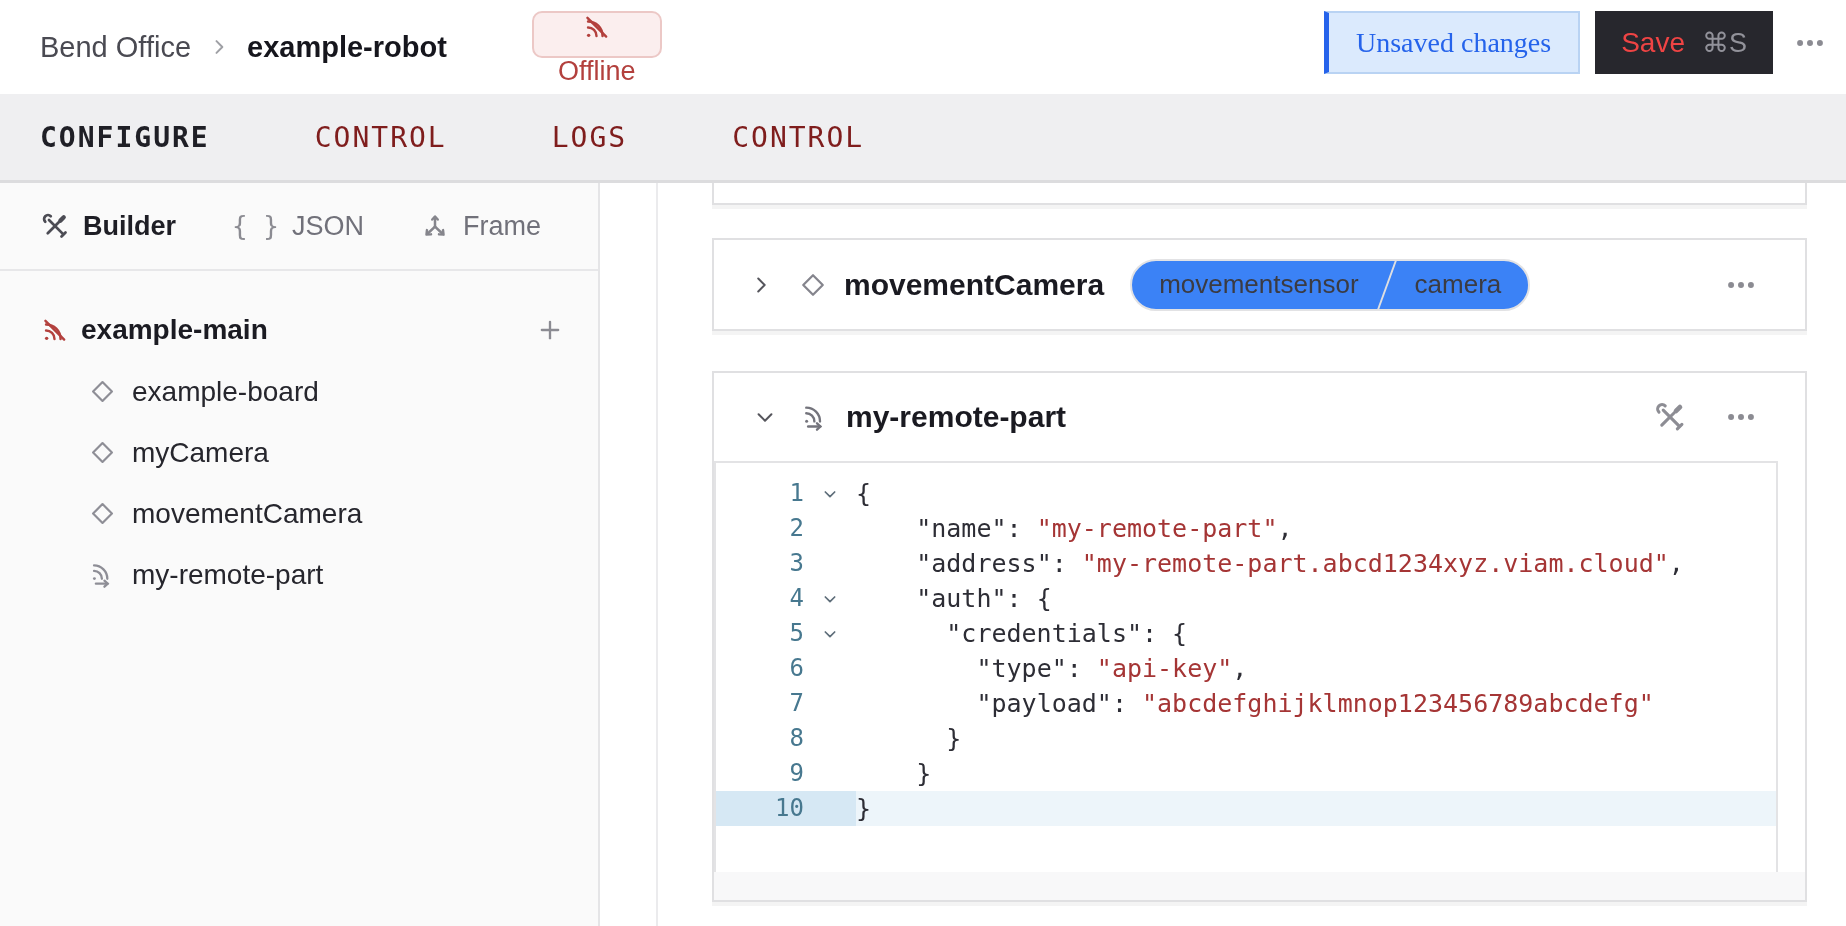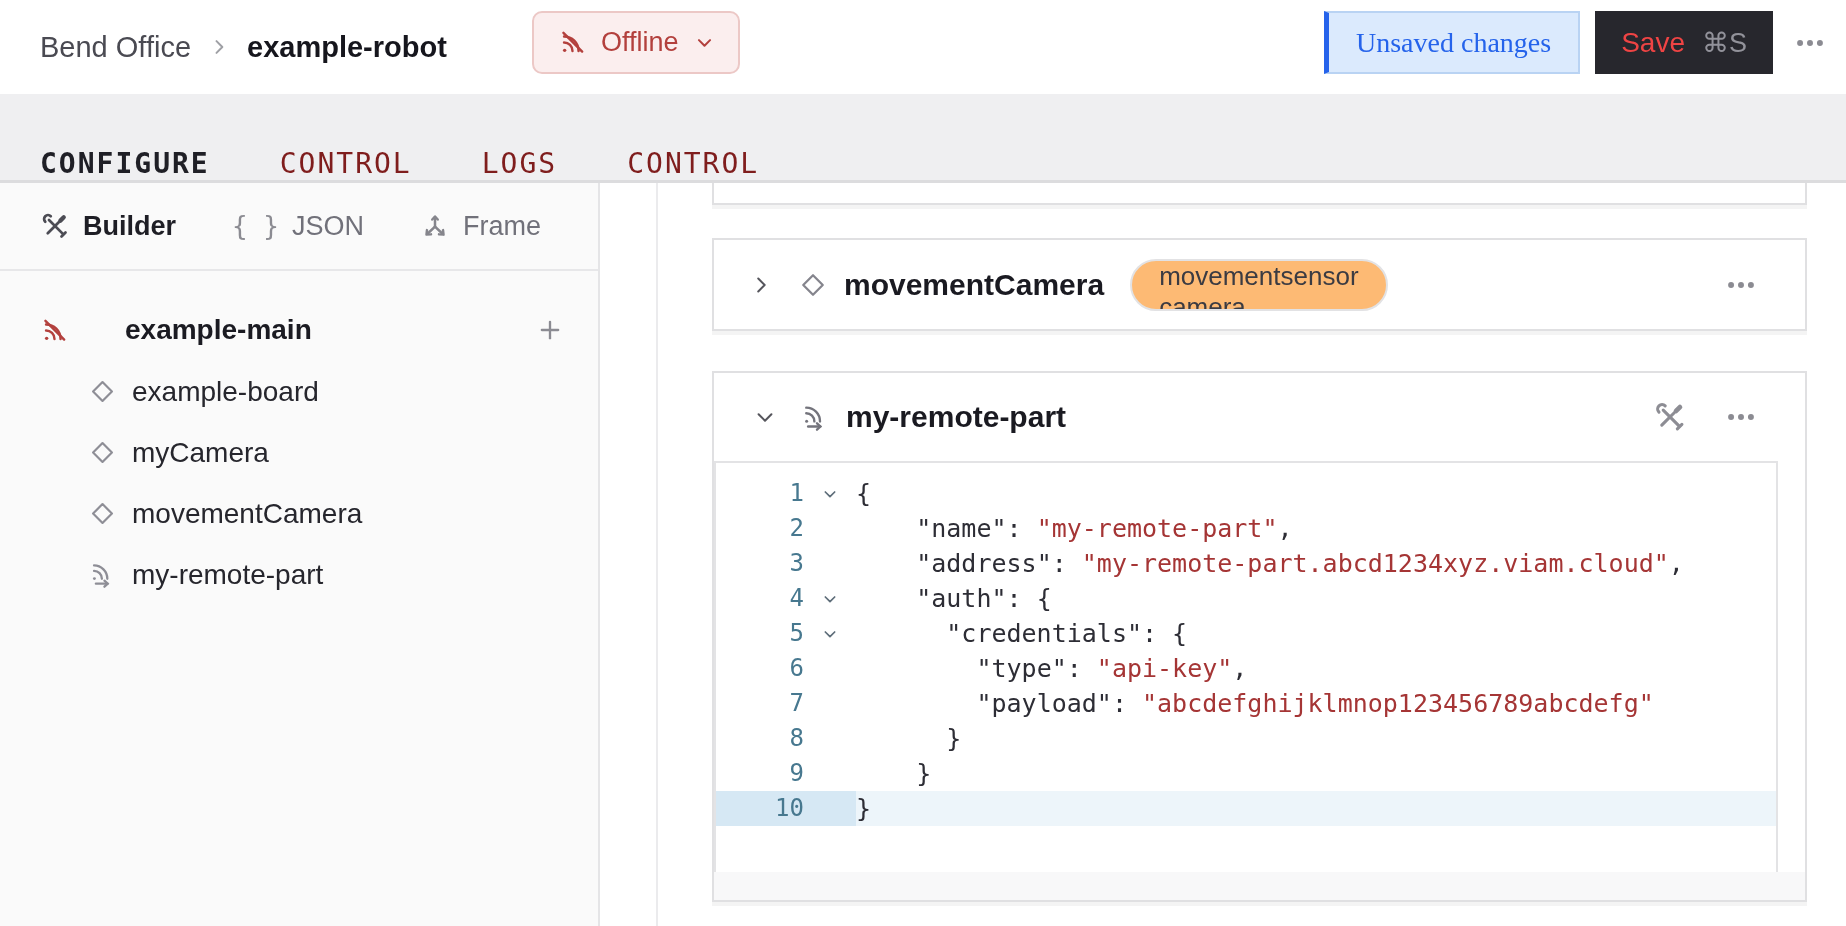--- a/index.html
+++ b/index.html
@@ -7,79 +7,79 @@
   .page { position:relative; width:1846px; height:926px; overflow:hidden; background:#fff;
           font-family:"Liberation Sans", sans-serif; color:#1c1c24; }
 
   
   .header { position:absolute; left:0; top:0; width:100%; height:94px; background:#fff; }
   .crumbs { position:absolute; left:40px; top:0; height:94px; display:flex; align-items:center; gap:18px; }
   .crumb-org { font-size:29px; color:#4a4a52; }
   .crumb-sep { width:20px; height:20px; color:#a0a0a6; display:flex; }
   .crumb-robot { font-size:29px; font-weight:700; color:#16161d; }
 
-  .status-badge { position:absolute; left:532px; top:11px; height:63px; display:flex; align-items:center;
+  .status-badge { position:absolute; left:532px; top:11px; height:47px; display:flex; align-items:center;
     gap:14px; padding:0 24px; background:#fbeeee; border:2px solid #ecc8c6; border-radius:10px;
-    color:#b3403d; cursor:pointer; }
+    color:#b3403d; cursor:pointer;flex-direction:column; }
   .status-badge .wifi { width:29px; height:29px; display:flex; }
   .status-badge .lbl { font-size:27px; font-weight:500; }
   .status-badge .chev { width:19px; height:19px; display:flex; margin-left:2px; }
 
   .hdr-right { position:absolute; right:14px; top:11px; height:63px; display:flex; align-items:center; gap:15px; }
   .unsaved-chip { height:63px; display:flex; align-items:center; padding:0 27px; background:#dbeafd;
     border:2px solid #b9d3f3; border-left:5px solid #2563eb; color:#2563eb; font-size:28px;font-family:Liberation Serif, serif; }
   .save-btn { height:63px; display:flex; align-items:center; gap:17px; padding:0 26px;
     background:#27272d; border:none; cursor:pointer; }
   .save-btn .sv { color:#ef4444; font-size:28px; }
   .save-btn .sc { color:#92929a; font-size:27px; }
   .dots-btn { width:44px; height:44px; display:flex; align-items:center; justify-content:center;
     color:#8b8b92; cursor:pointer; }
   .dots-btn svg, .card-dots svg { width:34px; height:34px; }
 
   
   .tabbar { position:absolute; left:0; top:94px; width:100%; height:89px; background:#efeff1;
-    border-bottom:3px solid #dcdcde; display:flex; align-items:flex-end; padding-left:40px; gap:70px;
+    border-bottom:3px solid #dcdcde; display:flex; align-items:center; padding-left:40px; gap:105px;
     font-family:"DejaVu Sans Mono","Liberation Mono",monospace; }
   .tab { font-size:28px; letter-spacing:2px; color:#7f1d1d; cursor:pointer; }
   .tab.on { font-weight:700; color:#1f1f26; }
 
   
   .sidebar { position:absolute; left:0; top:183px; bottom:0; width:600px; background:#fafafa;
     border-right:2px solid #e5e5e7; }
   .modes { height:88px; border-bottom:2px solid #e7e7e9; display:flex; align-items:center;
     padding:0 40px; gap:56px; }
   .mode { display:flex; align-items:center; gap:13px; cursor:pointer; color:#71717a; }
   .mode .micon { width:30px; height:30px; display:flex; color:#85858c; }
   .mode .mlabel { font-size:27px; }
   .mode.on { color:#1e1e25; }
   .mode.on .micon { color:#4c4c54; }
   .mode.on .mlabel { font-weight:700; }
   .braces { font-family:"DejaVu Sans Mono","Liberation Mono",monospace; font-size:26px; color:#8b8b92; }
 
   .tree { padding-top:28px; }
   .troot { position:relative; height:62px; display:flex; align-items:center; padding-left:40px; gap:12px; cursor:pointer; }
   .troot .ricon { width:29px; height:29px; display:flex; color:#b3403d; }
-  .troot .rlabel { font-size:28px; font-weight:700; color:#1b1b22;margin-left:44px; }
+  .troot .rlabel { font-size:28px; font-weight:700; color:#1b1b22; }
   .plus-btn { position:absolute; right:34px; width:28px; height:28px; display:flex; color:#8b8b92; cursor:pointer; }
   .trow { height:61px; display:flex; align-items:center; padding-left:88px; gap:15px; cursor:pointer; }
   .trow .ticon { width:29px; height:29px; display:flex; color:#8e8e96; }
   .trow .tlabel { font-size:28px; color:#26262d; }
 
   .vline { position:absolute; left:656px; top:183px; bottom:0; width:2px; background:#ebebed; }
 
   
   .card { position:absolute; left:712px; width:1095px; background:#fff;
     border:2px solid #e0e0e2; box-shadow:0 4px 0 rgba(0,0,0,0.045); }
   .card-partial { top:183px; height:22px; border-top:none; }
   .card-movement { top:238px; height:93px; display:flex; align-items:center; padding:0 44px 0 36px; }
   .chev-ic { width:22px; height:22px; display:flex; color:#55555c; cursor:pointer; flex:none; }
   .dmd { width:30px; height:30px; display:flex; color:#85858d; margin-left:26px; flex:none; }
   .card-title { font-size:30px; font-weight:700; color:#1a1a21; margin-left:16px; white-space:nowrap; }
   .tag-pill { display:flex; align-items:stretch; height:52px; border:2px solid #e2e2e4; border-radius:26px;
-    background:#fdba74; overflow:hidden; margin-left:26px;flex-direction:column; }
+    background:#3b82f6; overflow:hidden; margin-left:26px; }
   .tag-seg { display:flex; align-items:center; padding:0 27px; font-size:26px; color:#3b3b42; }
   .tag-div { width:0; border-left:2px solid #dfdfe1; transform:skewX(-20deg); }
   .card-dots { margin-left:auto; width:40px; height:40px; display:flex; align-items:center; justify-content:center;
     color:#8b8b92; cursor:pointer; flex:none; }
 
   .card-remote { top:371px; height:531px; }
   .rheader { height:88px; display:flex; align-items:center; padding:0 44px 0 40px; }
   .remote-ic { width:30px; height:30px; display:flex; color:#74747c; margin-left:24px; flex:none; }
   .tools-btn { margin-left:auto; width:34px; height:34px; display:flex; color:#8d8d94; cursor:pointer; flex:none; }
   .tools-btn svg, .mode .micon svg { width:100%; height:100%; }

